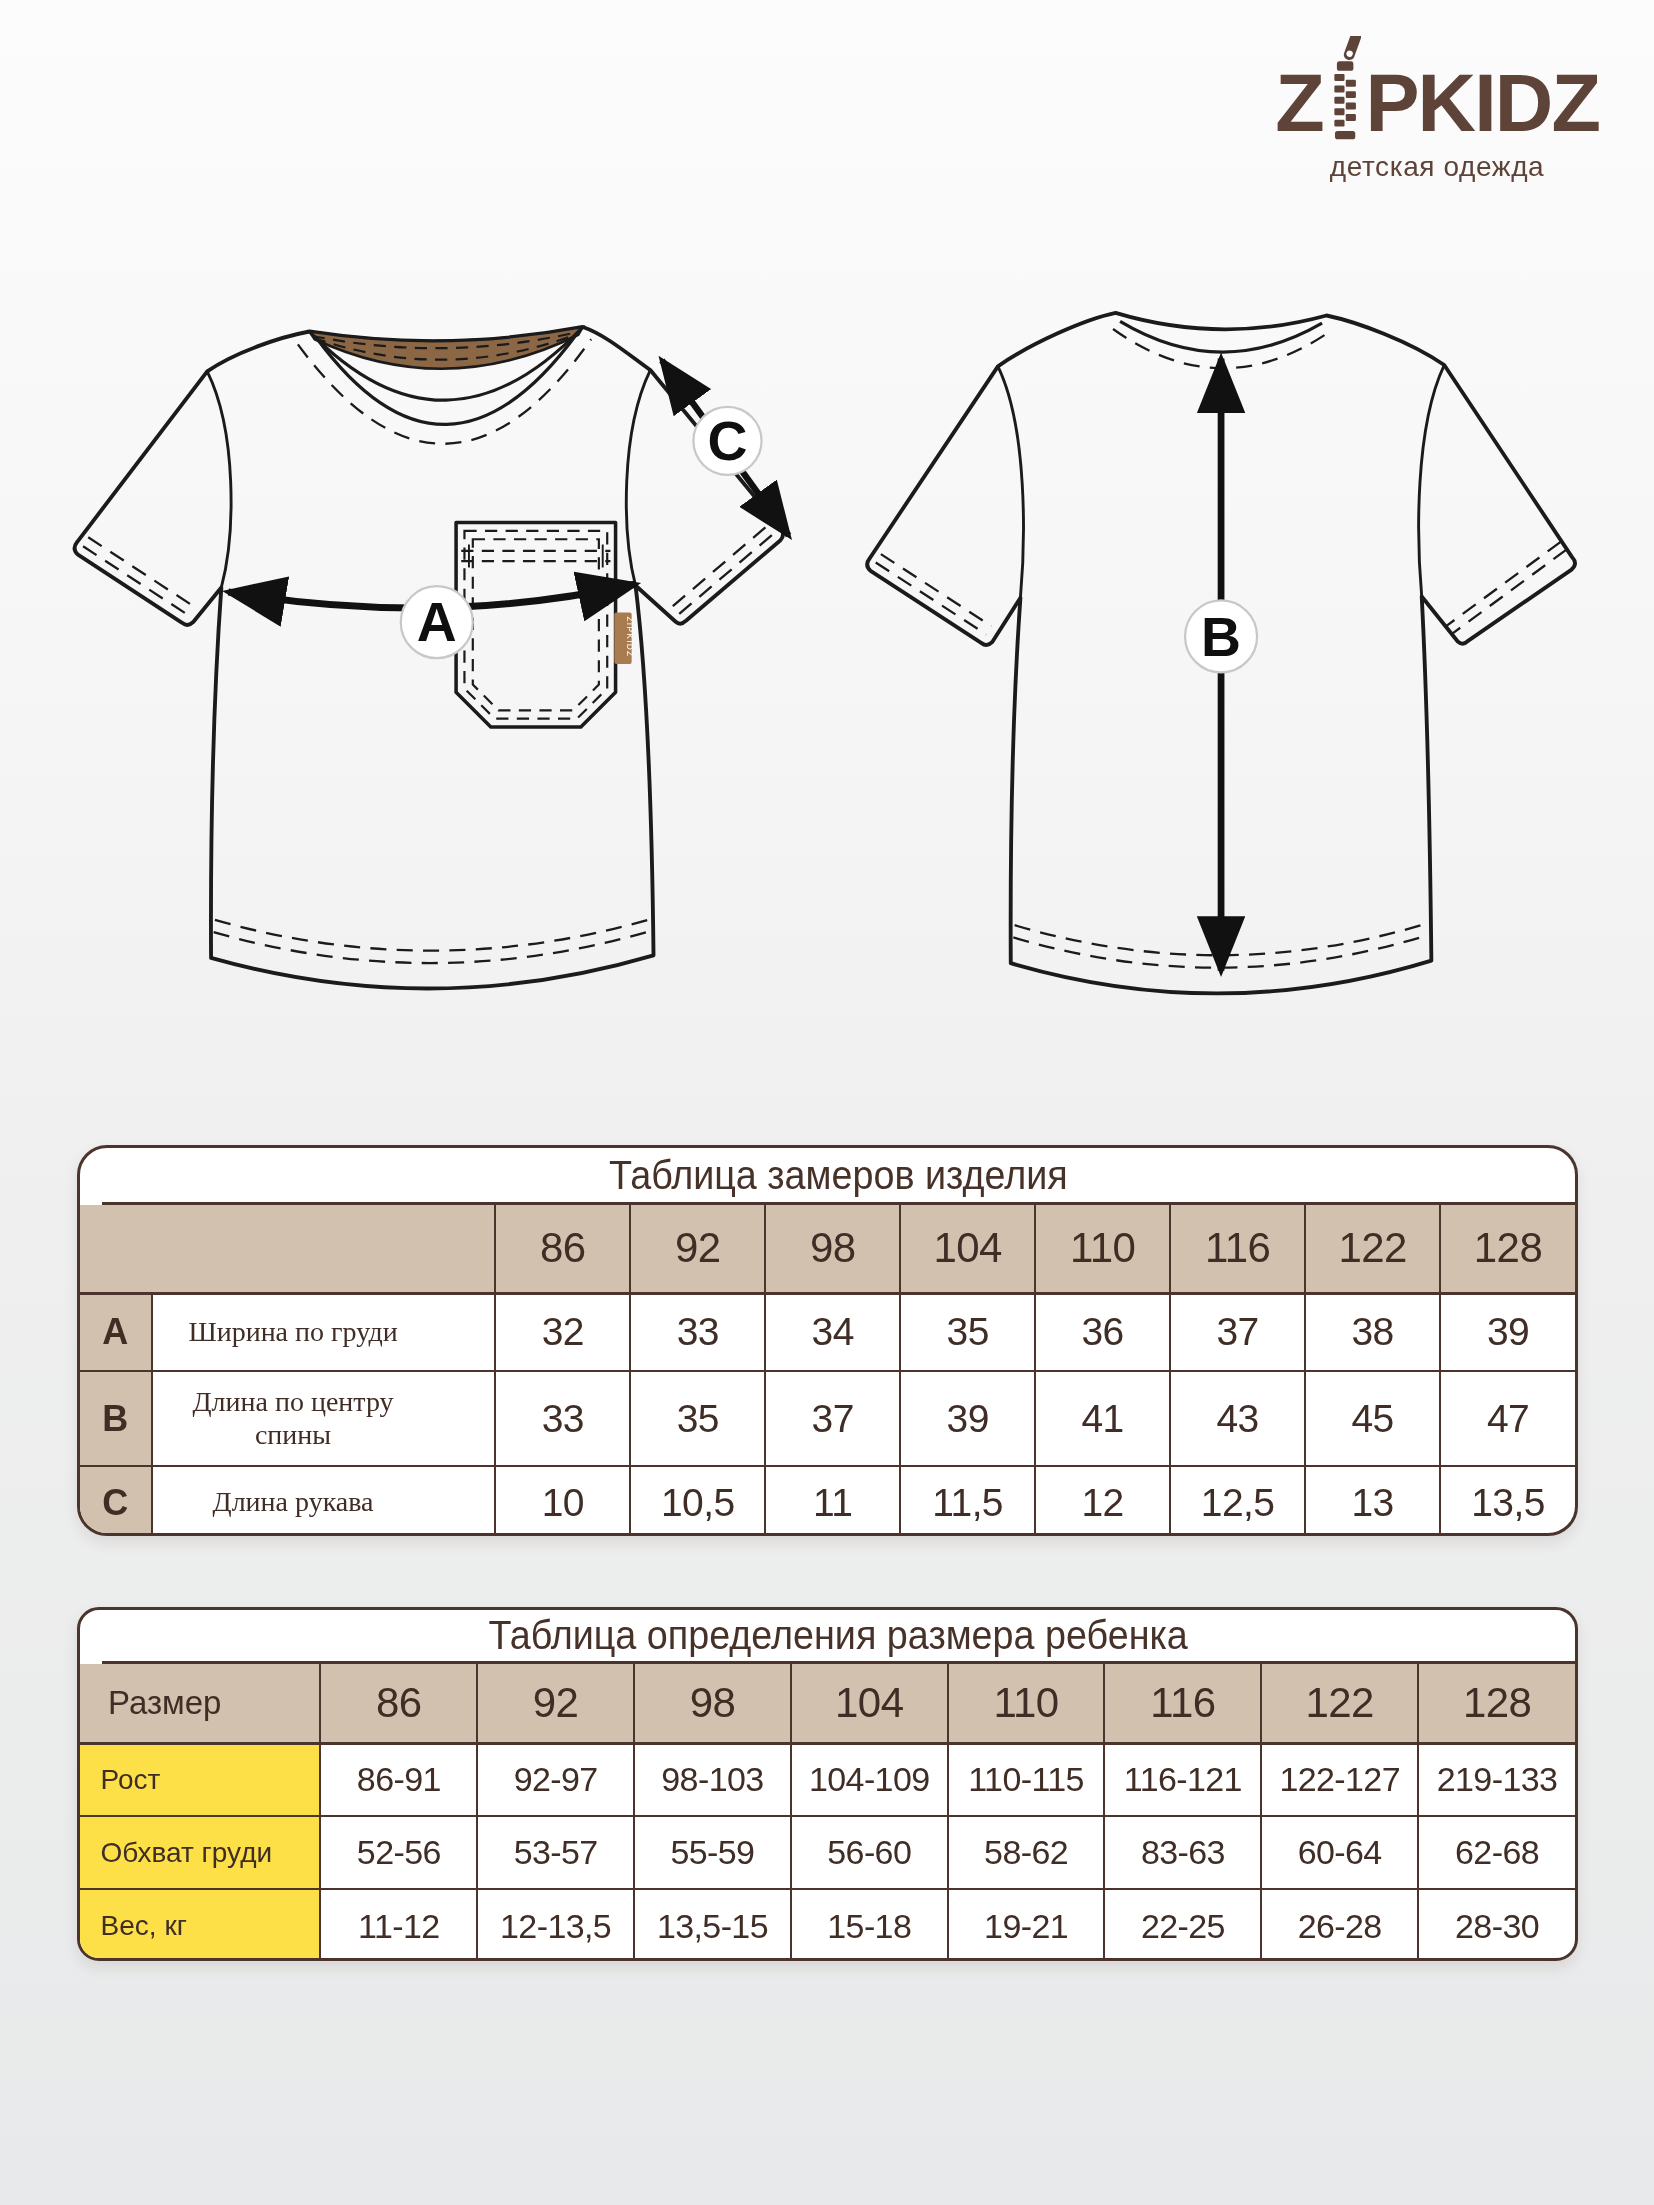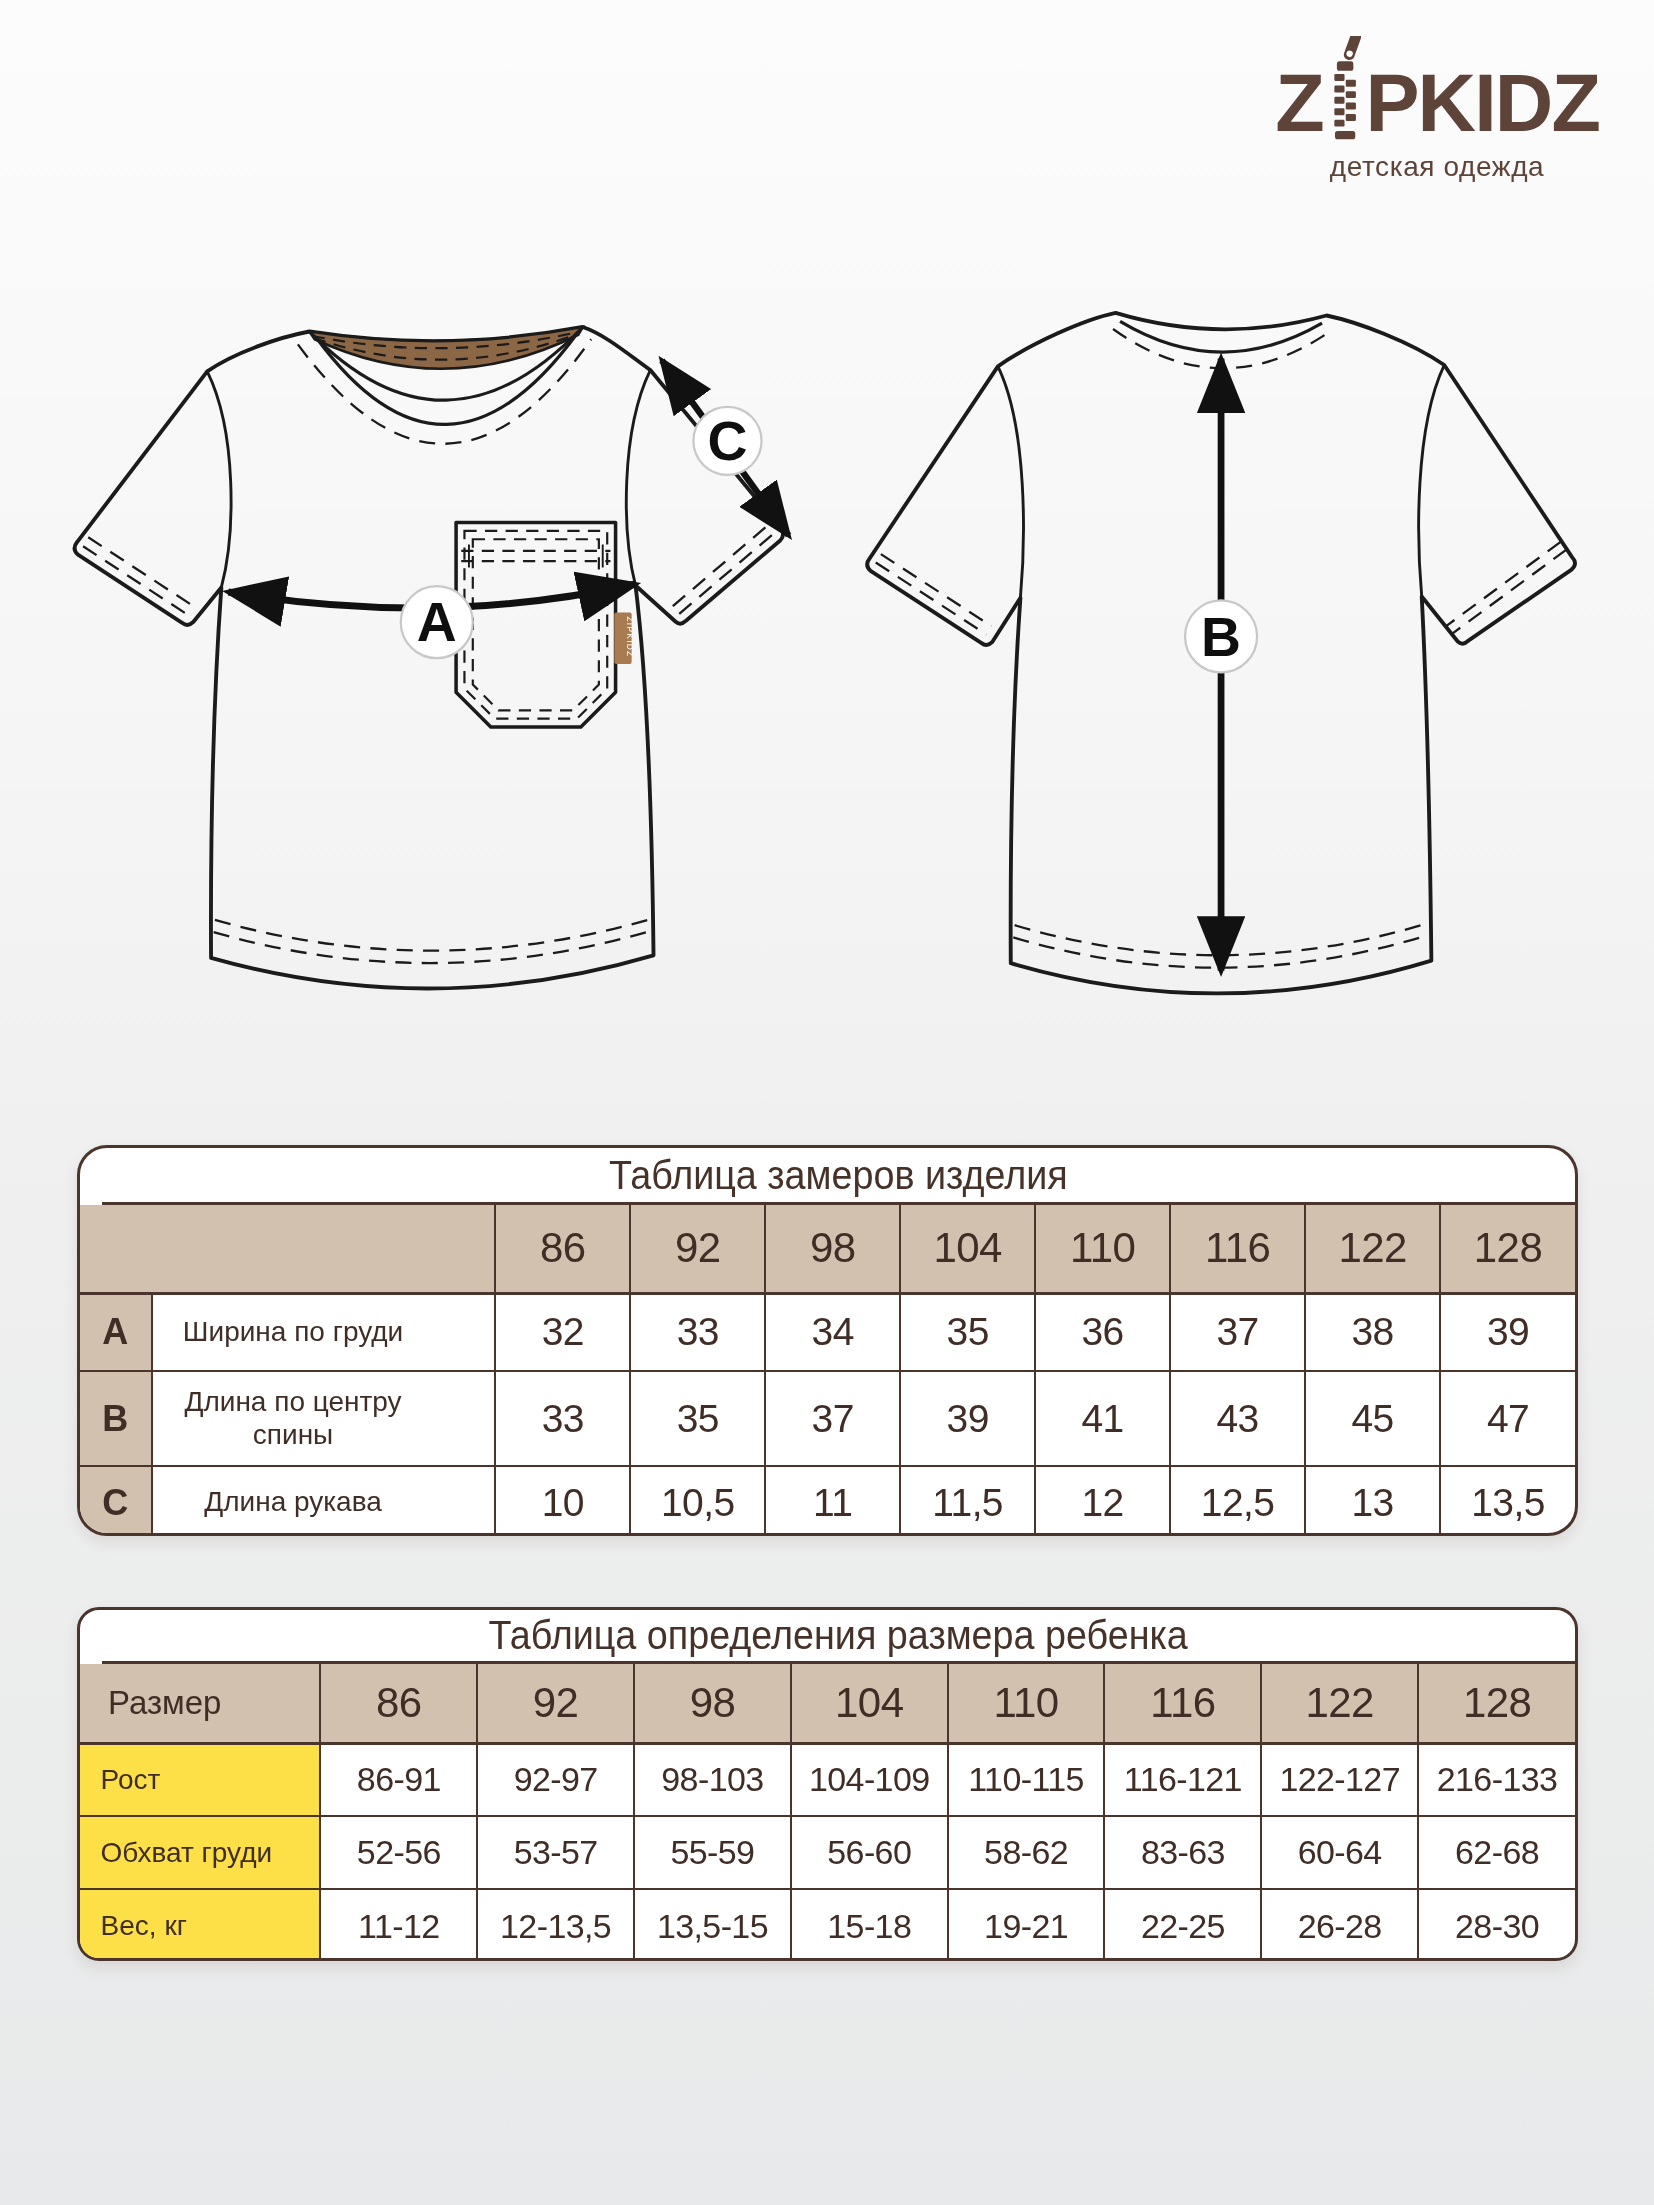--- a/index.html
+++ b/index.html
@@ -37,21 +37,21 @@
   .panel-title span{font-size:41px;letter-spacing:0px;transform:scaleX(.92);white-space:nowrap;}
   table.size{width:100%;border-collapse:collapse;table-layout:fixed;}
   table.size td{border:2.6px solid #4a342c;text-align:center;vertical-align:middle;
     padding:0;color:#3f2d26;overflow:hidden;}
   table.size tr td:first-child{border-left:none;}
   table.size tr td:last-child{border-right:none;}
   table.size tr:first-child td{border-top:none;}
   table.size tr:last-child td{border-bottom:none;}
   tr.head td{background:#d3c1af;border-bottom-width:3.9px;font-weight:normal;font-size:42px;letter-spacing:-0.6px;}
   .cell-letter{background:#d3c1af;font-weight:bold;font-size:36px;}
-  .cell-label{font-size:28px;text-align:right;padding:0 84px 0 23px !important;line-height:1.15;}
+  .cell-label{font-size:28px;text-align:right;padding:0 84px 0 23px !important;line-height:1.15;font-family:Liberation Serif, serif;}
   .cell-val{font-size:39px;letter-spacing:-0.6px;border-radius:12px;}
   .cell-sizehdr{text-align:left !important;padding-left:28px !important;font-weight:400 !important;font-size:33px !important;letter-spacing:0 !important;}
   .cell-rowlbl{background:#fde047;font-size:28px;text-align:left !important;padding-left:20.6px !important;}
   .cell-val2{font-size:34px;letter-spacing:-0.6px;}
 </style>
 </head>
 <body>
 
 <div class="page">
 
@@ -254,21 +254,21 @@
       </tr>
       <tr style="height:73px">
         <td class="cell-rowlbl">Рост</td>
         <td class="cell-val2">86-91</td>
         <td class="cell-val2">92-97</td>
         <td class="cell-val2">98-103</td>
         <td class="cell-val2">104-109</td>
         <td class="cell-val2">110-115</td>
         <td class="cell-val2">116-121</td>
         <td class="cell-val2">122-127</td>
-        <td class="cell-val2">216-133</td>
+        <td class="cell-val2">219-133</td>
       </tr>
       <tr style="height:73px">
         <td class="cell-rowlbl">Обхват груди</td>
         <td class="cell-val2">52-56</td>
         <td class="cell-val2">53-57</td>
         <td class="cell-val2">55-59</td>
         <td class="cell-val2">56-60</td>
         <td class="cell-val2">58-62</td>
         <td class="cell-val2">83-63</td>
         <td class="cell-val2">60-64</td>

